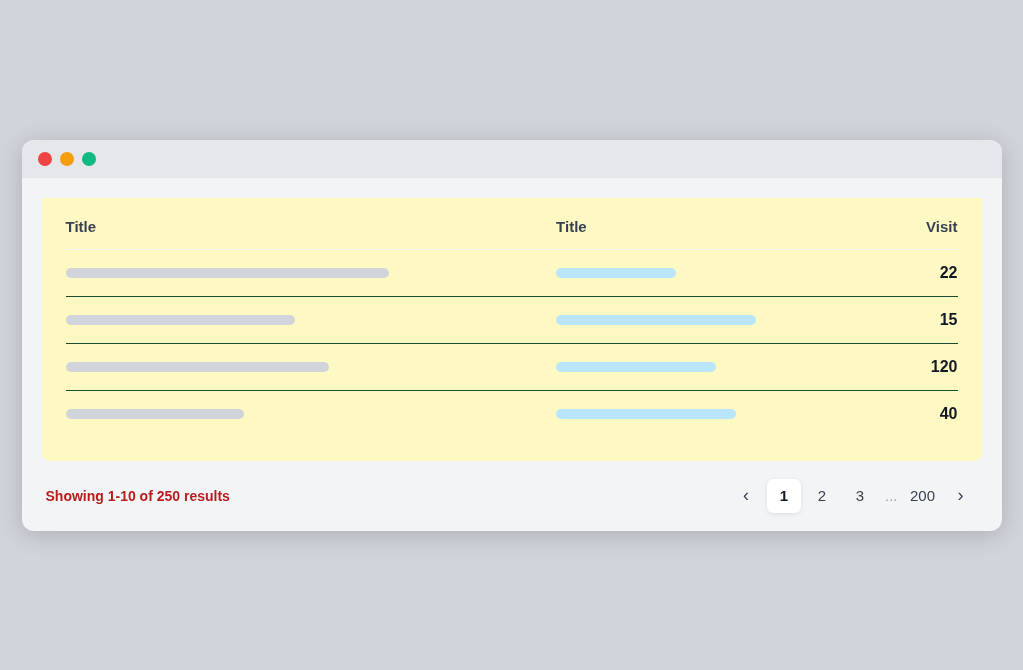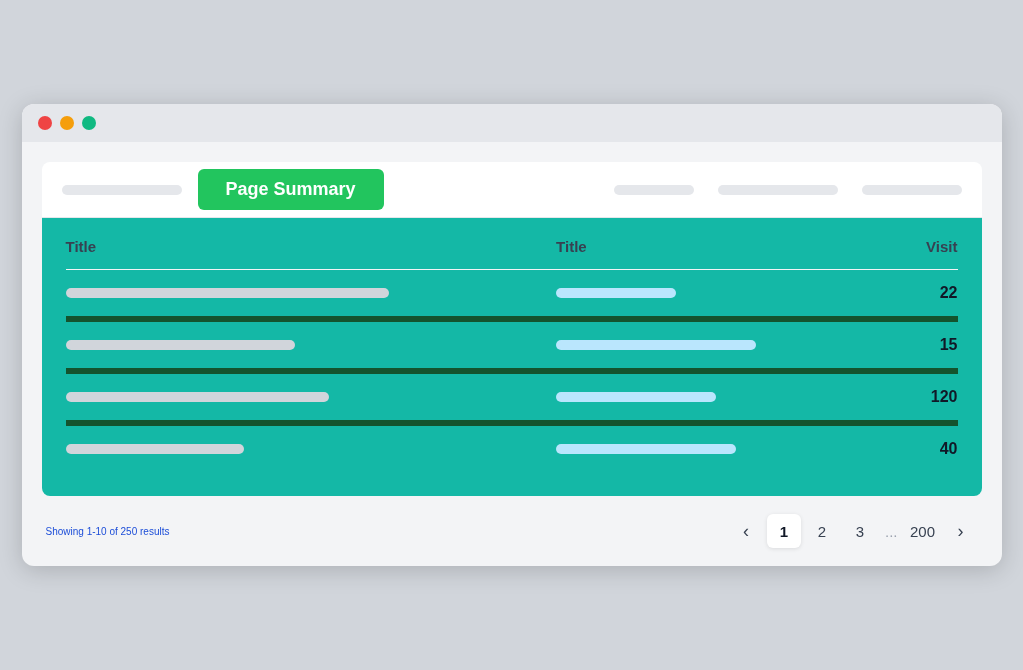--- a/index.html
+++ b/index.html
@@ -73,21 +73,21 @@
 
     .tab-active-label {
       color: white;
       font-weight: 700;
       font-size: 18px;
       white-space: nowrap;
     }
 
     
     .table-card {
-      background: #14b8a6;
+      background: #fef9c3;
       border-radius: 0 0 8px 8px;
       padding: 20px 24px 24px;
     }
 
     
     .data-table {
       width: 100%;
       border-collapse: collapse;
     }
 
@@ -99,21 +99,21 @@
       padding-bottom: 14px;
       border-bottom: 1px solid #f3f4f6;
     }
 
     .data-table th.col-visit {
       text-align: right;
     }
 
     .data-table td {
       padding: 14px 0;
-      border-bottom: 6px solid #14532d;
+      border-bottom: 1px solid #14532d;
       vertical-align: middle;
     }
 
     .data-table tr:last-child td {
       border-bottom: none;
     }
 
     .pill {
       height: 10px;
       border-radius: 5px;
@@ -137,23 +137,23 @@
 
     
     .pagination-bar {
       display: flex;
       align-items: center;
       justify-content: space-between;
       padding: 18px 4px 18px 4px;
     }
 
     .pagination-info {
-      font-size: 10px;
-      color: #1d4ed8;
-      font-weight: 400;
+      font-size: 14px;
+      color: #b91c1c;
+      font-weight: 700;
     }
 
     .pagination-controls {
       display: flex;
       align-items: center;
       gap: 4px;
     }
 
     .page-btn {
       width: 34px;
@@ -205,31 +205,20 @@
   <div class="title-bar">
     <span class="traffic-light tl-red"></span>
     <span class="traffic-light tl-yellow"></span>
     <span class="traffic-light tl-green"></span>
   </div>
 
   <div class="content-area">
 
     <div>
 
-      <div class="tab-bar">
-        <span class="tab-placeholder" style="width:120px"></span>
-        <div class="tab-active">
-          <span class="tab-active-label">Page Summary</span>
-        </div>
-        <div style="flex:1; display:flex; align-items:center; gap:24px; justify-content:flex-end;">
-          <span class="tab-placeholder" style="width:80px"></span>
-          <span class="tab-placeholder" style="width:120px"></span>
-          <span class="tab-placeholder" style="width:100px"></span>
-        </div>
-      </div>
 
       <div class="table-card">
         <table class="data-table">
           <thead>
             <tr>
               <th style="width:55%">
                 <span>Title</span>
               </th>
               <th style="width:35%">
                 <span>Title</span>

